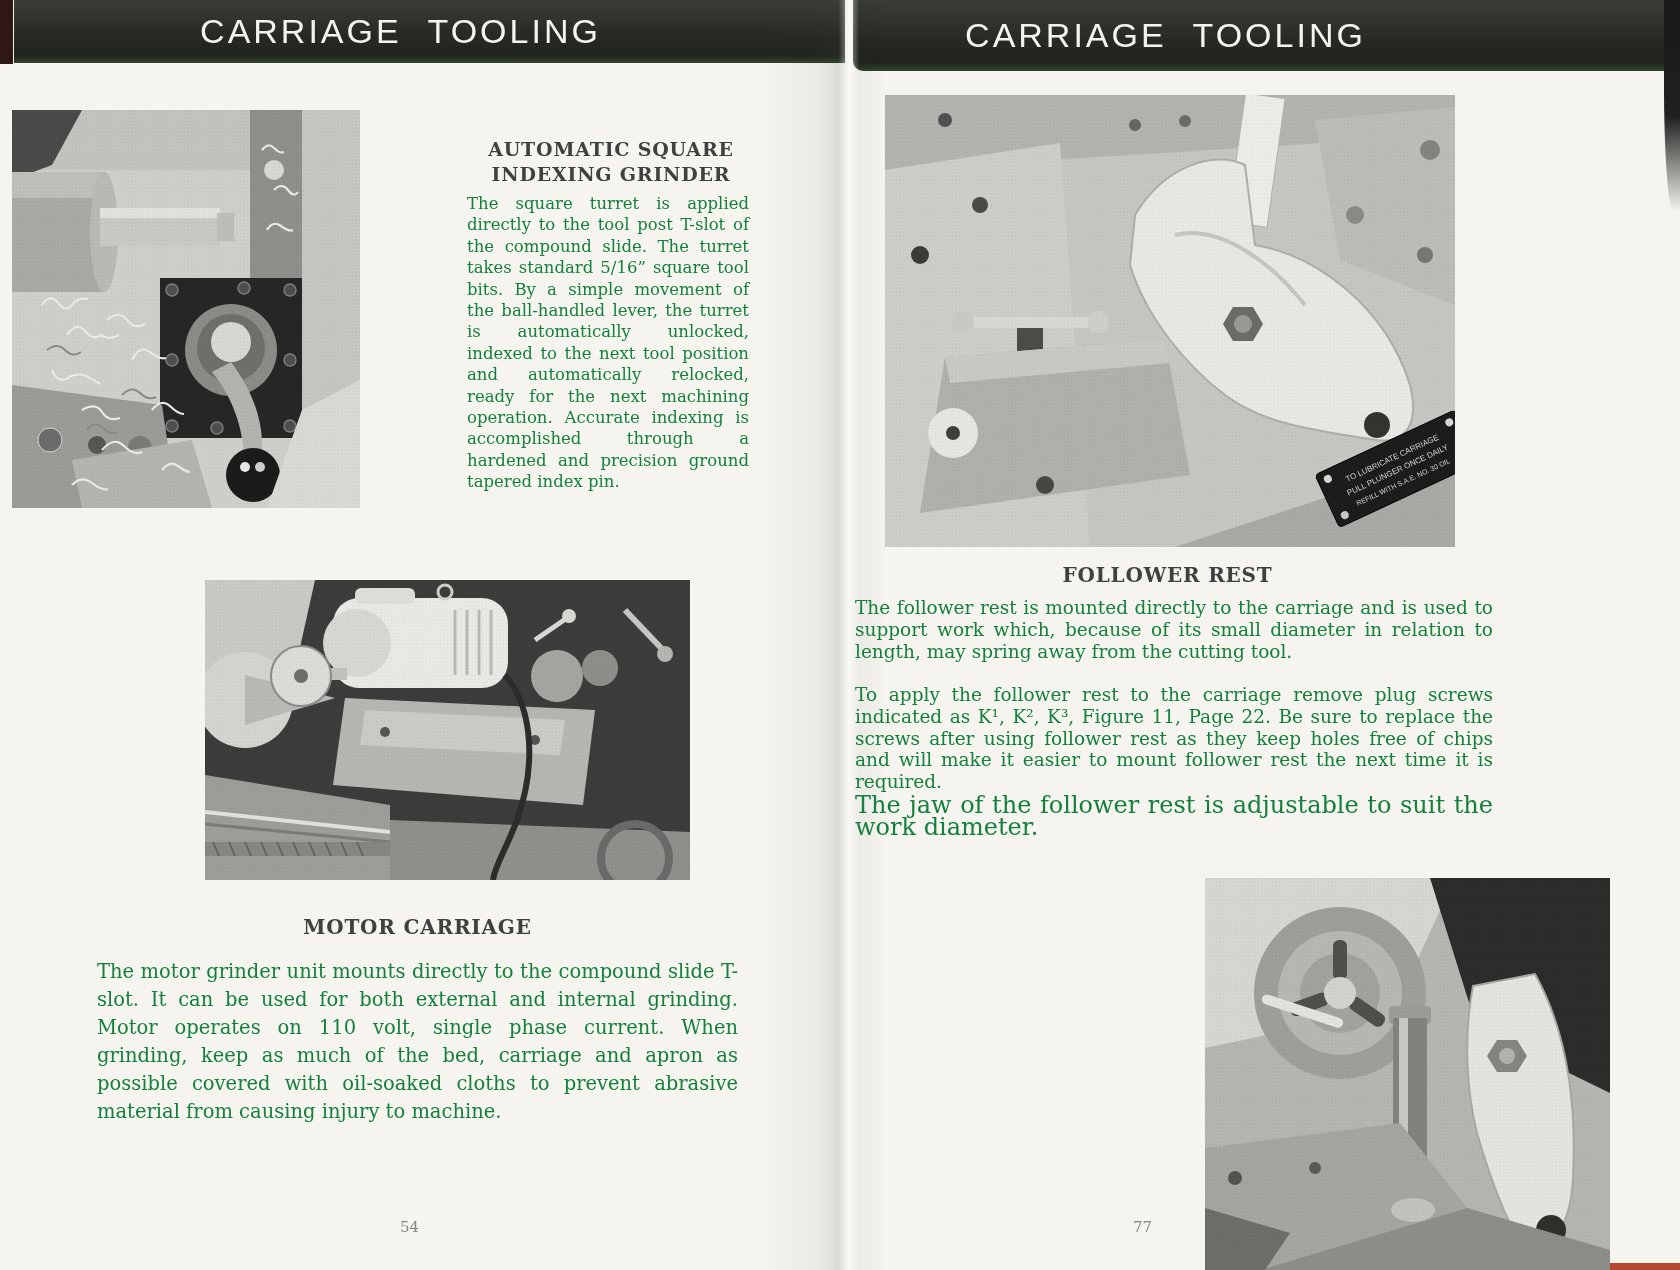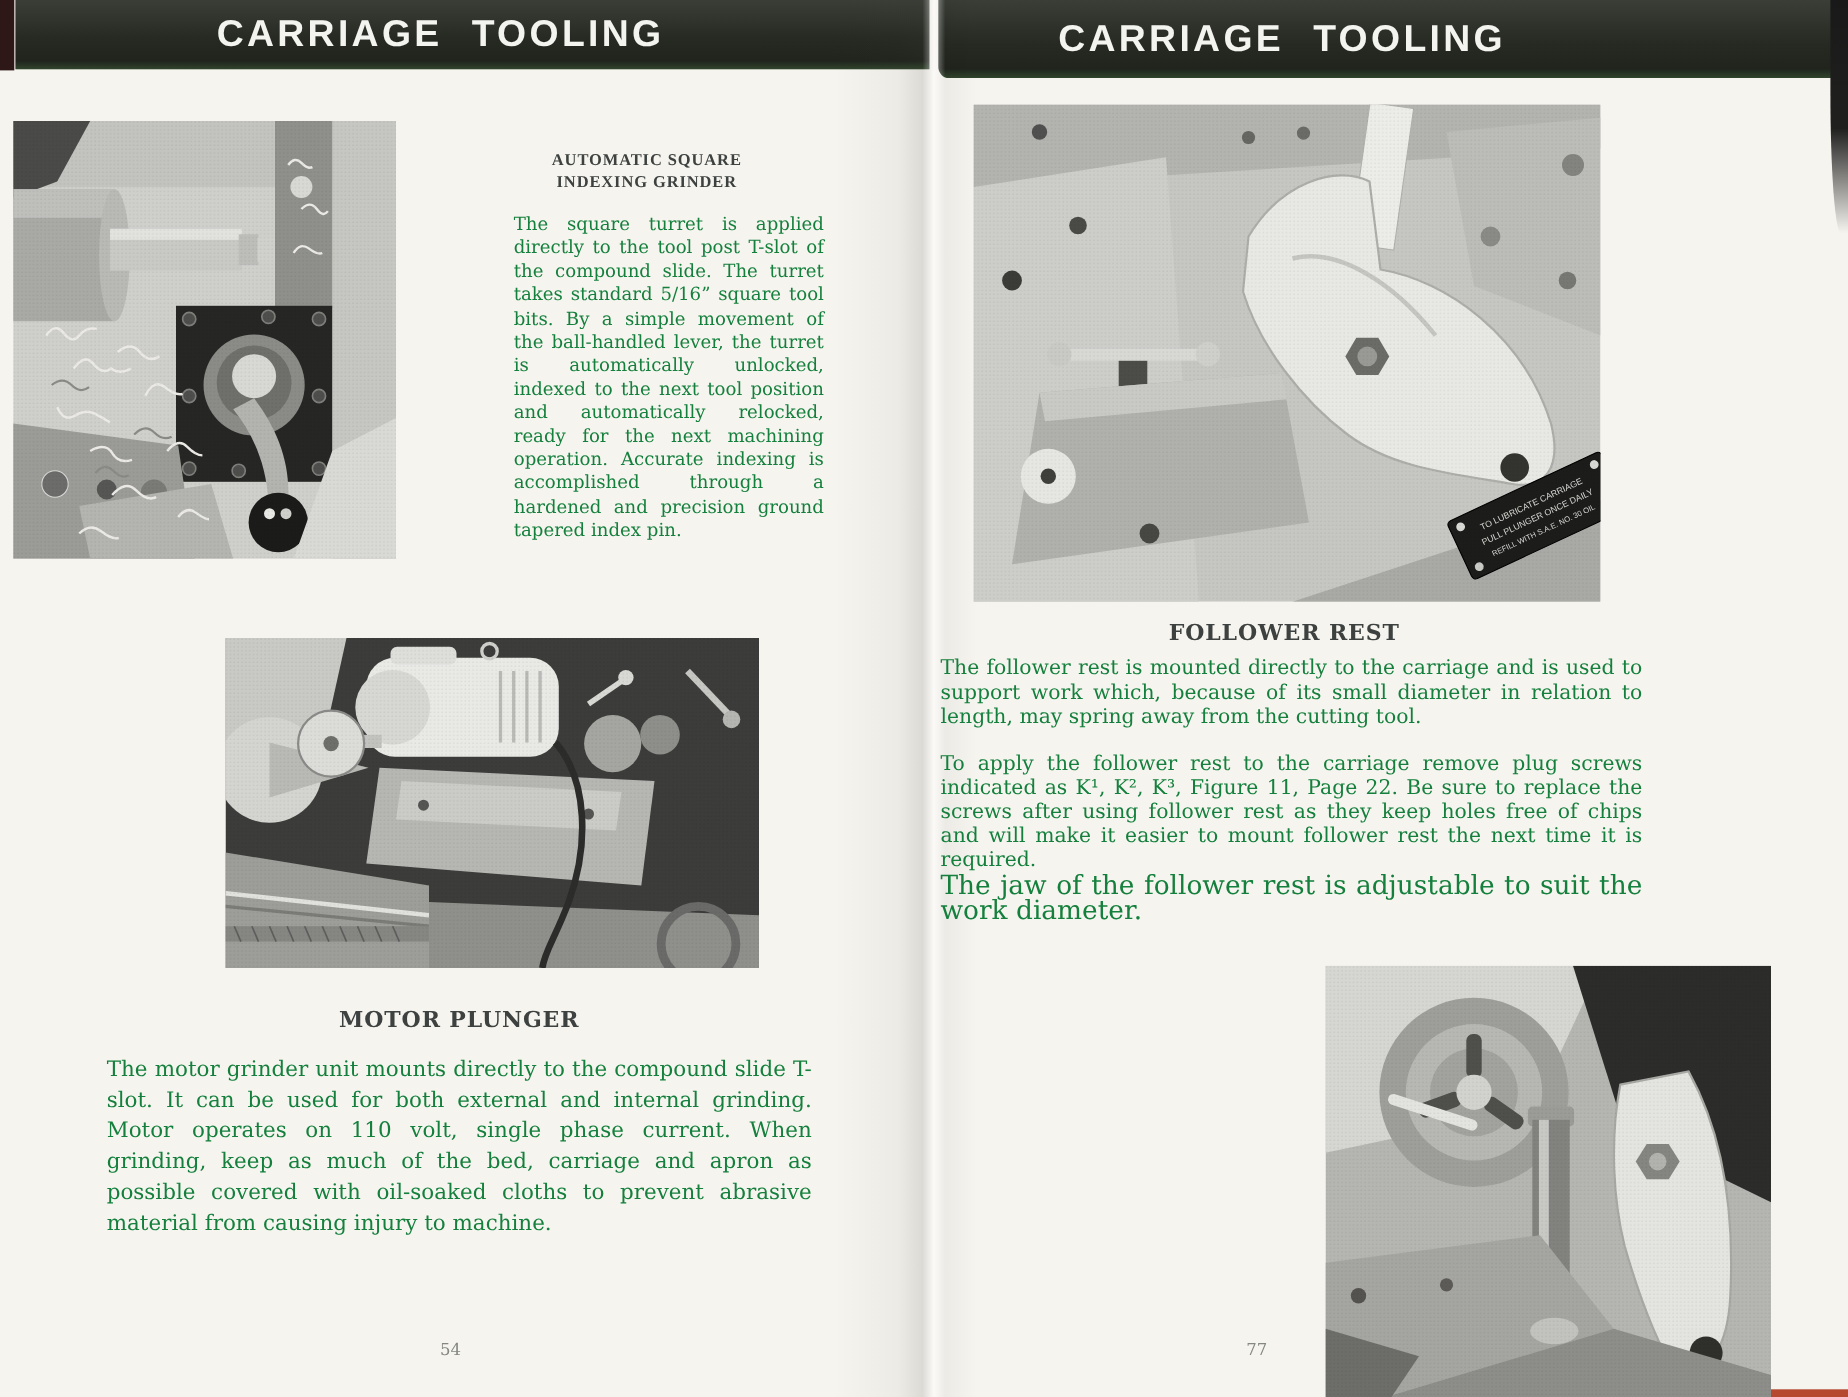--- a/index.html
+++ b/index.html
@@ -2,21 +2,21 @@
 <html><head>
 <meta charset="utf-8">
 <style>
   html,body{margin:0;padding:0;}
   body{width:1680px;height:1270px;overflow:hidden;background:#fbfaf7;
        font-family:"DejaVu Serif", serif;}
   .book{position:relative;width:1680px;height:1270px;background:#f6f4ef;}
 
   
   .bar{position:absolute;background:linear-gradient(180deg,#3a3e37 0%,#262a22 55%,#20241d 88%,#31452c 100%);
-       color:#f3f3ef;font-family:"Liberation Sans",sans-serif;font-weight:bold;
+       color:#f3f3ef;font-family:"Liberation Sans",sans-serif;font-weight:normal;
        font-size:34px;letter-spacing:3px;word-spacing:14px;
        display:flex;align-items:center;justify-content:center;}
   .bar-left{left:14px;top:0;width:831px;height:63px;padding-right:58px;box-sizing:border-box;}
   .bar-right{left:853px;top:0;width:827px;height:71px;padding-right:202px;box-sizing:border-box;
              border-radius:0 0 0 10px;}
 
   
   .edge-left{position:absolute;left:0;top:0;width:13px;height:64px;background:#2e1717;}
   .edge-right{position:absolute;right:0;top:0;width:16px;height:212px;
               background:linear-gradient(180deg,#191919 0%,#20201f 55%,rgba(40,40,40,0) 100%);
@@ -31,21 +31,21 @@
   #photo2{left:205px;top:580px;}
   #photo3{left:885px;top:95px;}
   #photo4{left:1205px;top:878px;}
 
   
   .sec-title{position:absolute;font-weight:bold;color:#3d4240;text-align:center;
              font-size:20px;letter-spacing:0.8px;}
   .two-line span{display:block;line-height:1.32;}
   .body-txt{position:absolute;color:#15803d;text-align:justify;}
   .body-txt p{margin:0;}
-  #turret-title{left:438px;top:137px;width:300px;font-size:15px;font-family:Liberation Serif, serif;}
+  #turret-title{left:461px;top:137px;width:300px;font-size:19px;}
   #turret-body{left:467px;top:193px;width:282px;font-size:16.5px;line-height:21.4px;}
   #grinder-title{left:97px;top:915px;width:641px;}
   #grinder-body{left:97px;top:958px;width:641px;font-size:19.5px;line-height:28px;}
   #follower-title{left:855px;top:563px;width:625px;}
   #f-para1{left:855px;top:597px;width:638px;font-size:18.5px;line-height:21.8px;}
   #f-para2{left:855px;top:684px;width:638px;font-size:18.5px;line-height:21.8px;}
   #f-para3{left:855px;top:795px;width:638px;font-size:24px;line-height:21.8px;}
 
   .pagenum{position:absolute;width:70px;text-align:left;color:#848782;font-size:15px;}
   #pn54{left:400px;top:1218px;}
@@ -294,21 +294,21 @@
   </svg>
 
   <div id="turret-title" class="sec-title two-line">
     <span>AUTOMATIC SQUARE</span>
     <span>INDEXING GRINDER</span>
   </div>
   <div id="turret-body" class="body-txt">
     <p>The square turret is applied directly to the tool post T-slot of the compound slide. The turret takes standard 5/16” square tool bits. By a simple movement of the ball-handled lever, the turret is automatically unlocked, indexed to the next tool position and automatically relocked, ready for the next machining operation. Accurate indexing is accomplished through a hardened and precision ground tapered index pin.</p>
   </div>
 
-  <div id="grinder-title" class="sec-title">MOTOR PLUNGER</div>
+  <div id="grinder-title" class="sec-title">MOTOR CARRIAGE</div>
   <div id="grinder-body" class="body-txt">
     <p>The motor grinder unit mounts directly to the compound slide T-slot. It can be used for both external and internal grinding. Motor operates on 110 volt, single phase current. When grinding, keep as much of the bed, carriage and apron as possible covered with oil-soaked cloths to prevent abrasive material from causing injury to machine.</p>
   </div>
 
   <div id="pn54" class="pagenum">54</div>
 
   <div id="follower-title" class="sec-title">FOLLOWER REST</div>
   <div id="f-para1" class="body-txt">
     <p>The follower rest is mounted directly to the carriage and is used to support work which, because of its small diameter in relation to length, may spring away from the cutting tool.</p>
   </div>

